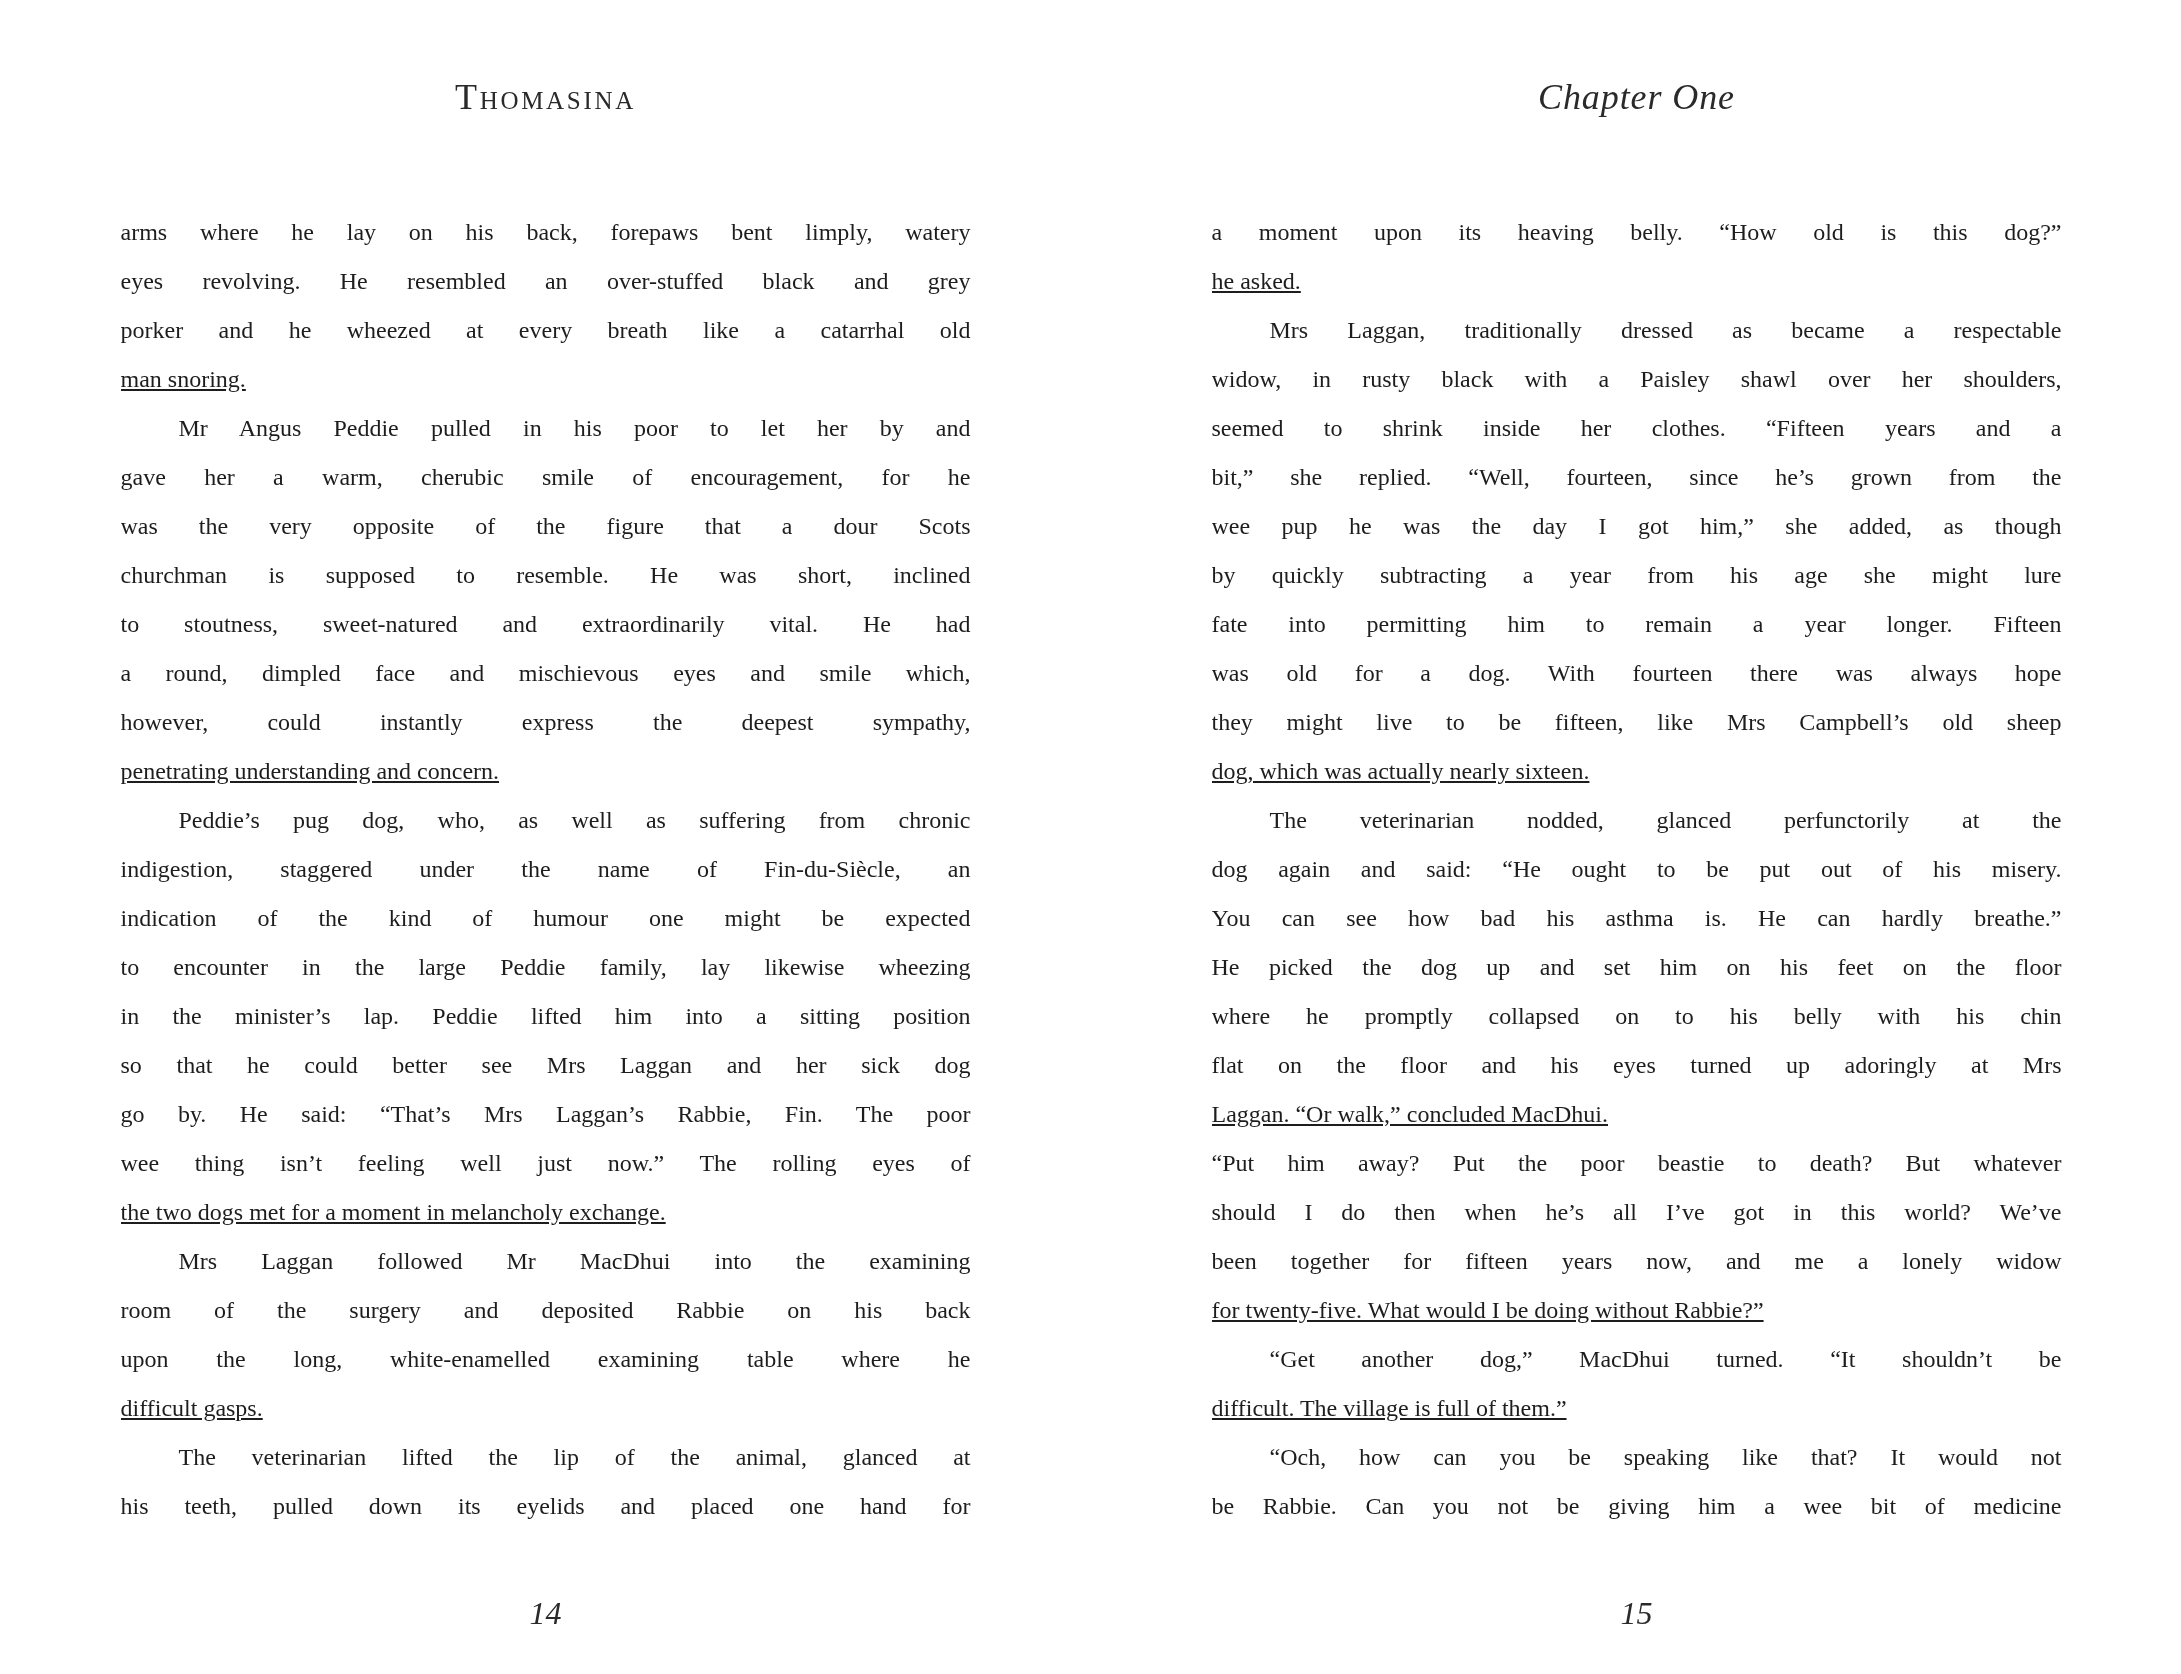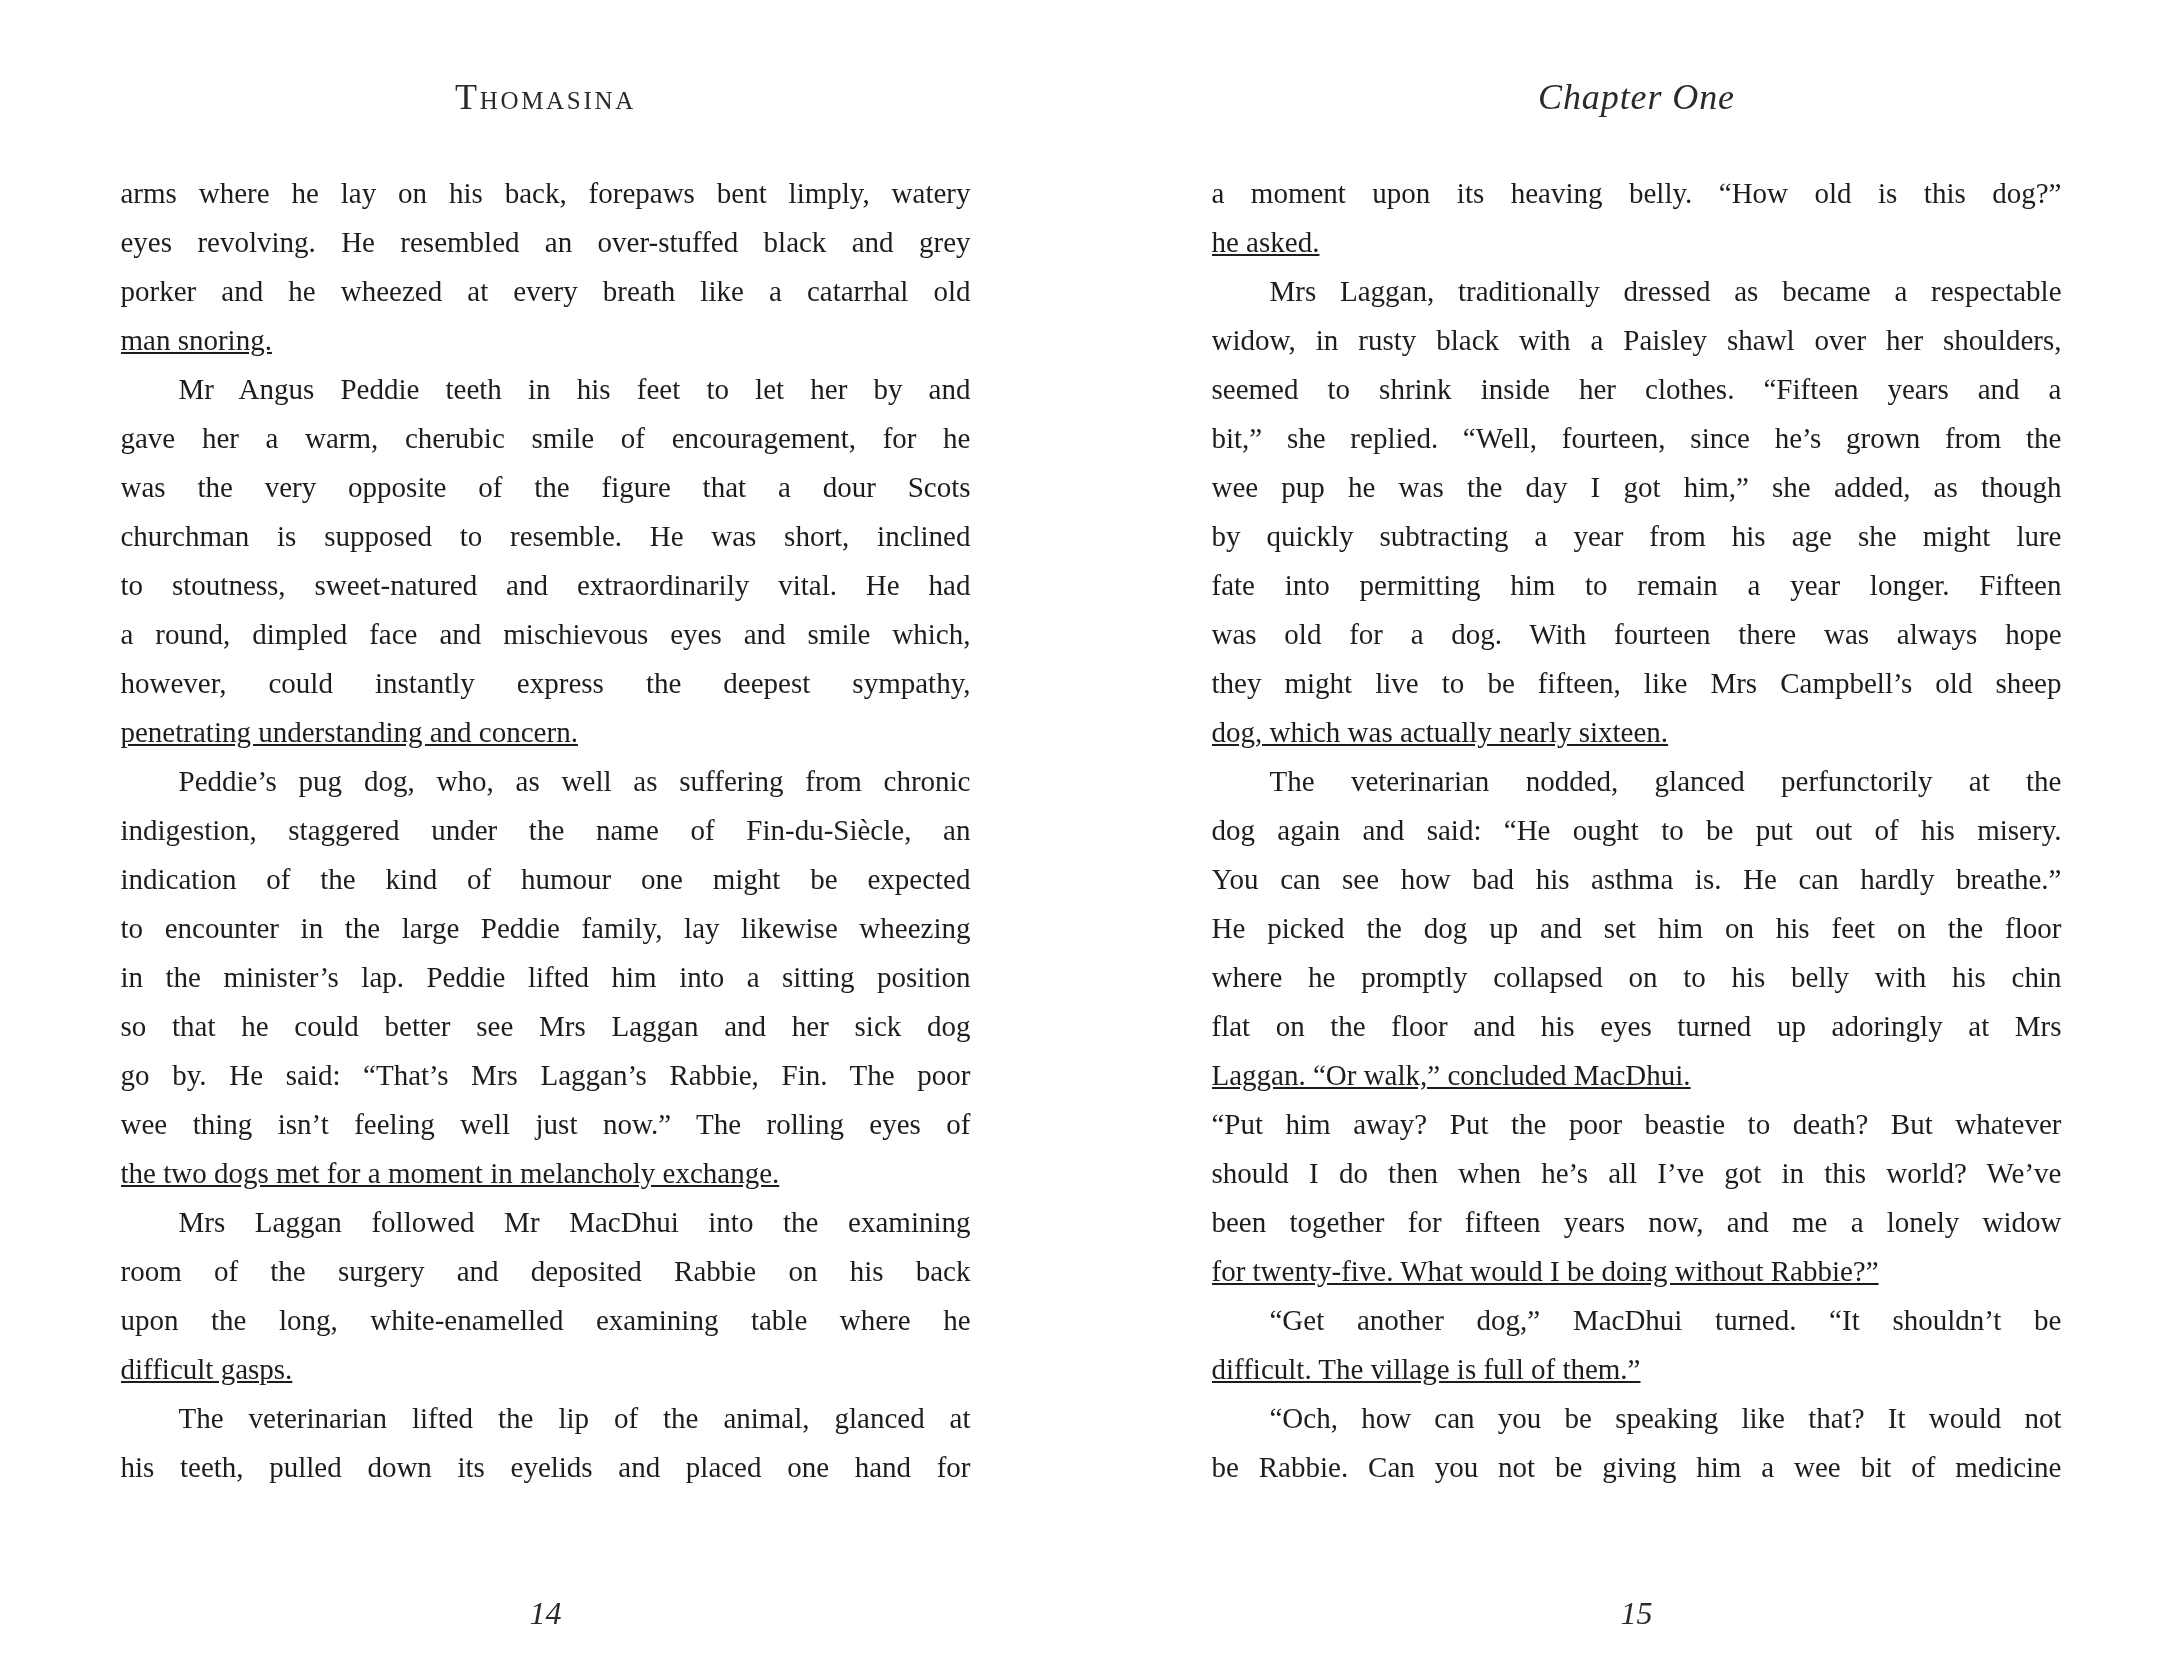--- a/index.html
+++ b/index.html
@@ -12,21 +12,21 @@
   }
   .spread { display: flex; width: 2182px; height: 1529px; background: #ffffff; }
   .page { width: 1091px; height: 1675px; position: relative; }
   .text-col { width: 850px; margin: 0 auto; }
   .running-head {
     margin-top: 76px; height: 45px;
     text-align: center; font-size: 36px; color: #2a2a2a;
   }
   .running-head.smallcaps { font-variant: small-caps; letter-spacing: 2.7px; }
   .running-head.italichead { font-style: italic; letter-spacing: 0.9px; }
-  .page-body { margin-top: 48px; font-size: 29px; }
+  .page-body { margin-top: 87px; font-size: 24px; }
   .paragraph { margin: 0; }
   .line {
     height: 49px; line-height: 49px;
     text-align: justify; text-align-last: justify;
     overflow: hidden; white-space: nowrap;
   }
   .line.end { text-align-last: left; text-decoration: underline; }
   .line.indent { text-indent: 58px; }
   .folio {
     position: absolute; bottom: 43px; left: 0; width: 100%;
@@ -42,21 +42,21 @@
     <div class="text-col">
       <header class="running-head smallcaps">Thomasina</header>
       <div class="page-body">
           <div class="paragraph">
             <div class="line">arms where he lay on his back, forepaws bent limply, watery</div>
             <div class="line">eyes revolving. He resembled an over-stuffed black and grey</div>
             <div class="line">porker and he wheezed at every breath like a catarrhal old</div>
             <div class="line end">man snoring.</div>
           </div>
           <div class="paragraph">
-            <div class="line indent">Mr Angus Peddie teeth in his feet to let her by and</div>
+            <div class="line indent">Mr Angus Peddie pulled in his poor to let her by and</div>
             <div class="line">gave her a warm, cherubic smile of encouragement, for he</div>
             <div class="line">was the very opposite of the figure that a dour Scots</div>
             <div class="line">churchman is supposed to resemble. He was short, inclined</div>
             <div class="line">to stoutness, sweet-natured and extraordinarily vital. He had</div>
             <div class="line">a round, dimpled face and mischievous eyes and smile which,</div>
             <div class="line">however, could instantly express the deepest sympathy,</div>
             <div class="line end">penetrating understanding and concern.</div>
           </div>
           <div class="paragraph">
             <div class="line indent">Peddie’s pug dog, who, as well as suffering from chronic</div>

